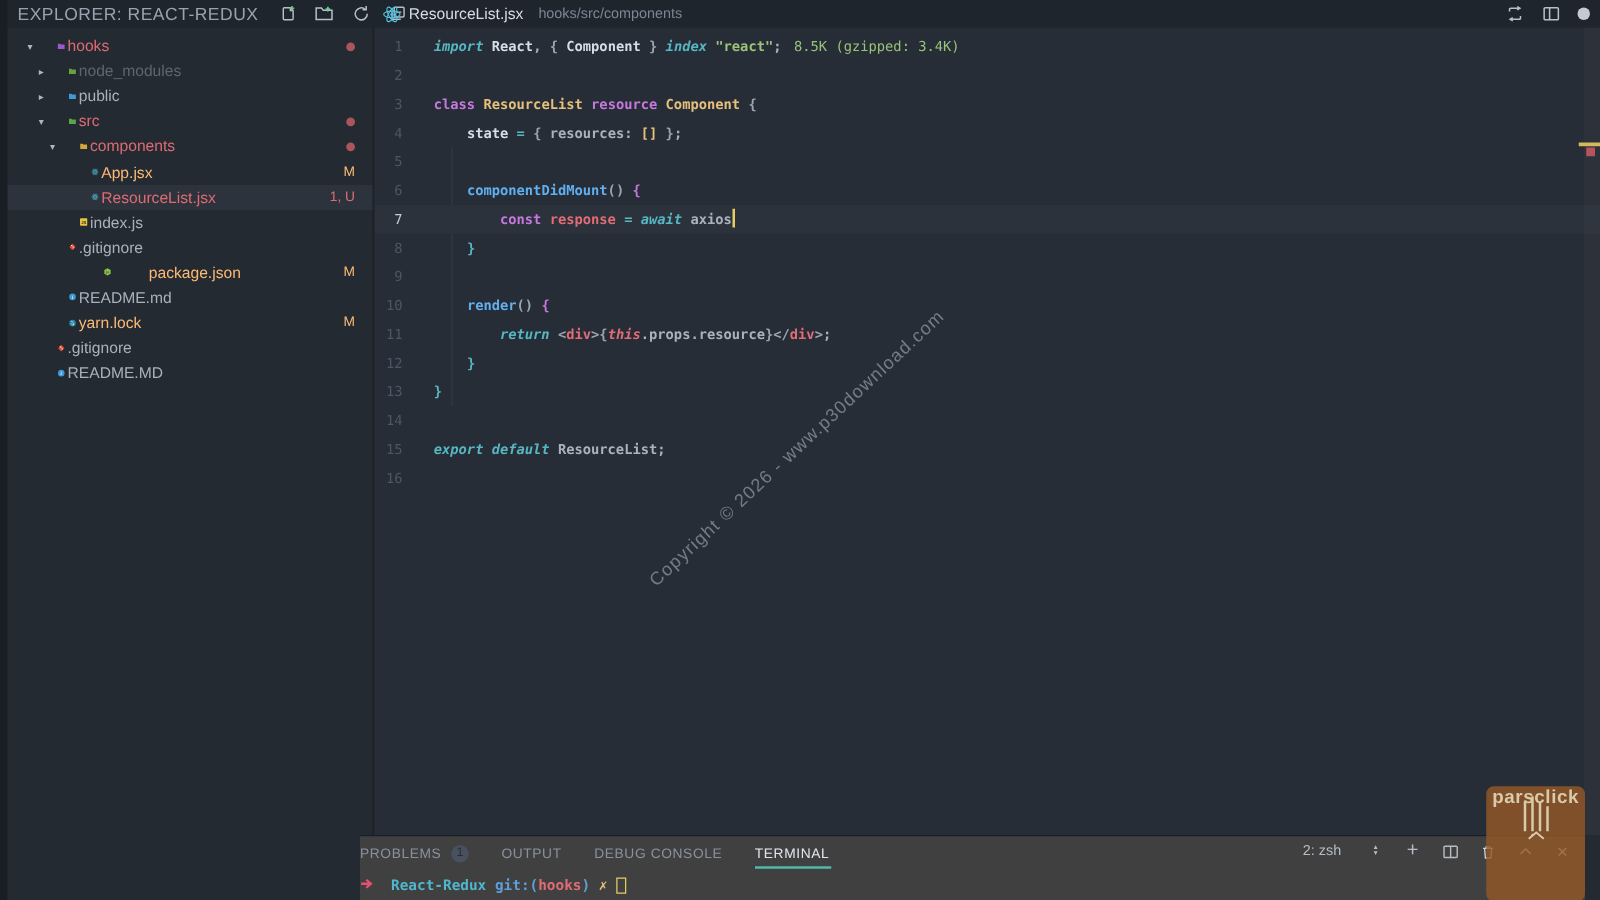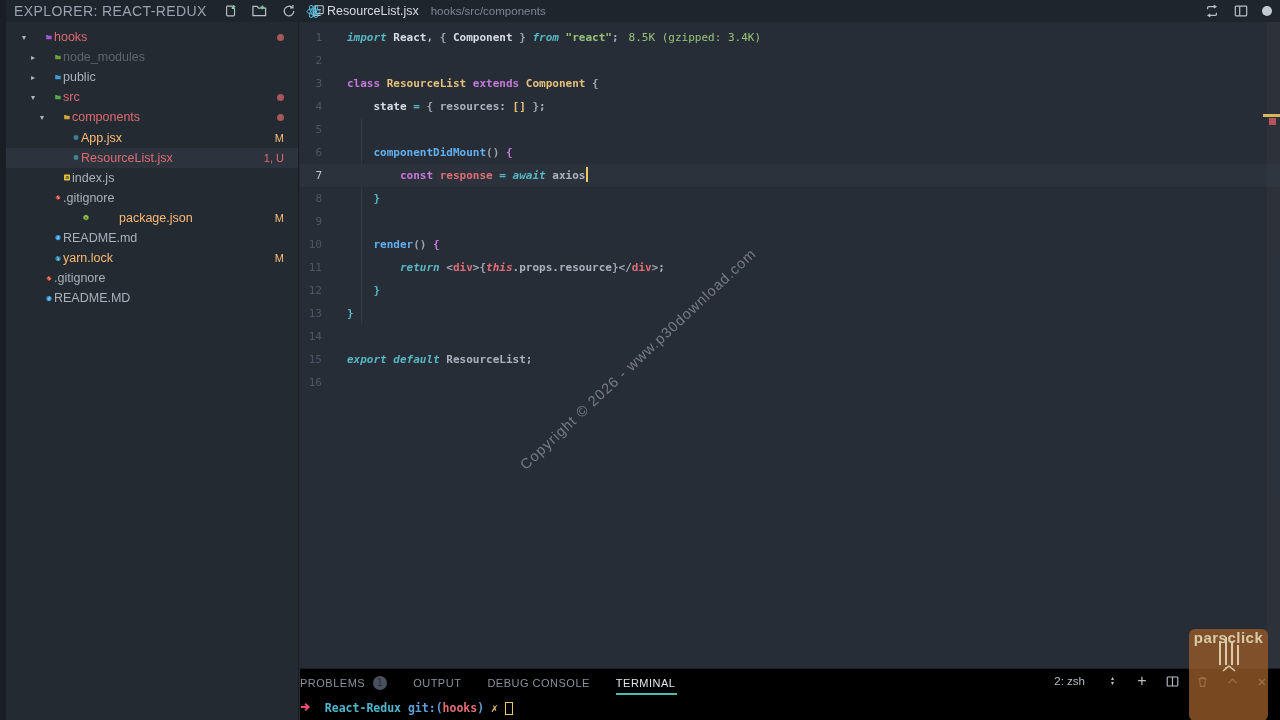--- a/index.html
+++ b/index.html
@@ -56,22 +56,22 @@
            text-decoration-color:#d6545c; text-decoration-thickness:1px; text-underline-offset:3px;}
   .hint { color:#98c379; margin-left:10px; font-weight:400; }
   .cursorbar { display:inline-block; width:2px; height:15px; background:#e9cb62;
                vertical-align:-3px; margin-left:1px; }
   .ovr-strip { position:absolute; right:0; top:0; width:13px; height:646px; background:rgba(255,255,255,.025); }
   .ovr-yellow { position:absolute; right:0; top:92px; width:17px; height:3px; background:#d7b95c; }
   .ovr-red { position:absolute; right:4px; top:96px; width:7px; height:7px; background:#b5545c; }
   .indent-guide { position:absolute; left:61px; top:96px; width:1px; height:207px; background:rgba(255,255,255,.06); }
 
   
-  .panel { position:absolute; left:300px; top:668px; width:980px; height:52px;
-           background:#000000; border-top:1px solid #1a1f25; z-index:2; }
+  .panel { position:absolute; left:288px; top:668px; width:980px; height:52px;
+           background:#404040; border-top:1px solid #1a1f25; z-index:2; }
   .pan-tabs { display:flex; align-items:center; height:27px; font-size:11px;
               letter-spacing:.5px; color:#8a919d; }
   .ptab { margin-right:26px; display:flex; align-items:center; cursor:pointer; position:relative; height:27px; }
   .ptab.active { color:#e2e6ec; }
   .ptab.active::after { content:""; position:absolute; left:0; right:-2px; bottom:1px;
                         height:2px; background:#4fb9af; }
   .pbadge { margin-left:8px; width:14px; height:14px; border-radius:50%; background:#49515e;
             color:#262c36; font-size:10px; display:flex; align-items:center; justify-content:center; }
   .pan-right { position:absolute; right:10px; top:4px; display:flex; align-items:center; gap:14px; }
   .shellsel { display:flex; align-items:center; gap:26px; font-size:11.5px; color:#b6bdc6;
@@ -321,23 +321,23 @@
             </svg>
           </span>
           <span class="tlabel col-normal">README.MD</span>
         </div>
       </div>
   </div>
 
   <div class="editor">
     <div class="indent-guide"></div>
     <div class="codearea" id="codearea">
-        <div class="cl"><span class="lnum">1</span><span class="tk-ci">import</span><span class="tk-wb"> React</span><span class="tk-w">, </span><span class="tk-d">{ </span><span class="tk-wb">Component</span><span class="tk-d"> }</span><span class="tk-ci"> from</span><span class="tk-g"> "react"</span><span class="tk-w">;</span><span class="hint">8.5K (gzipped: 3.4K)</span></div>
+        <div class="cl"><span class="lnum">1</span><span class="tk-ci">import</span><span class="tk-wb"> React</span><span class="tk-w">, </span><span class="tk-d">{ </span><span class="tk-wb">Component</span><span class="tk-d"> }</span><span class="tk-ci"> index</span><span class="tk-g"> "react"</span><span class="tk-w">;</span><span class="hint">8.5K (gzipped: 3.4K)</span></div>
         <div class="cl"><span class="lnum">2</span></div>
-        <div class="cl"><span class="lnum">3</span><span class="tk-p">class </span><span class="tk-y">ResourceList</span><span class="tk-p"> extends </span><span class="tk-y">Component</span><span class="tk-d"> {</span></div>
+        <div class="cl"><span class="lnum">3</span><span class="tk-p">class </span><span class="tk-y">ResourceList</span><span class="tk-p"> resource </span><span class="tk-y">Component</span><span class="tk-d"> {</span></div>
         <div class="cl"><span class="lnum">4</span><span class="tk-w">    </span><span class="tk-wb">state</span><span class="tk-c"> = </span><span class="tk-d">{</span><span class="tk-w"> resources: </span><span class="tk-y">[]</span><span class="tk-d"> }</span><span class="tk-w">;</span></div>
         <div class="cl"><span class="lnum">5</span></div>
         <div class="cl"><span class="lnum">6</span><span class="tk-w">    </span><span class="tk-b">componentDidMount</span><span class="tk-d">()</span><span class="tk-p"> {</span></div>
         <div class="cl cur"><span class="lnum">7</span><span class="tk-w">        </span><span class="tk-p">const</span><span class="tk-r"> response</span><span class="tk-c"> = </span><span class="tk-ci tk-err">await</span><span class="tk-w"> axios</span><span class="cursorbar"></span></div>
         <div class="cl"><span class="lnum">8</span><span class="tk-w">    </span><span class="tk-c">}</span></div>
         <div class="cl"><span class="lnum">9</span></div>
         <div class="cl"><span class="lnum">10</span><span class="tk-w">    </span><span class="tk-b">render</span><span class="tk-d">()</span><span class="tk-p"> {</span></div>
         <div class="cl"><span class="lnum">11</span><span class="tk-w">        </span><span class="tk-ci">return</span><span class="tk-d"> &lt;</span><span class="tk-r">div</span><span class="tk-d">&gt;{</span><span class="tk-ri">this</span><span class="tk-w">.props.resource</span><span class="tk-d">}&lt;/</span><span class="tk-r">div</span><span class="tk-d">&gt;</span><span class="tk-w">;</span></div>
         <div class="cl"><span class="lnum">12</span><span class="tk-w">    </span><span class="tk-c">}</span></div>
         <div class="cl"><span class="lnum">13</span><span class="tk-c">}</span></div>

